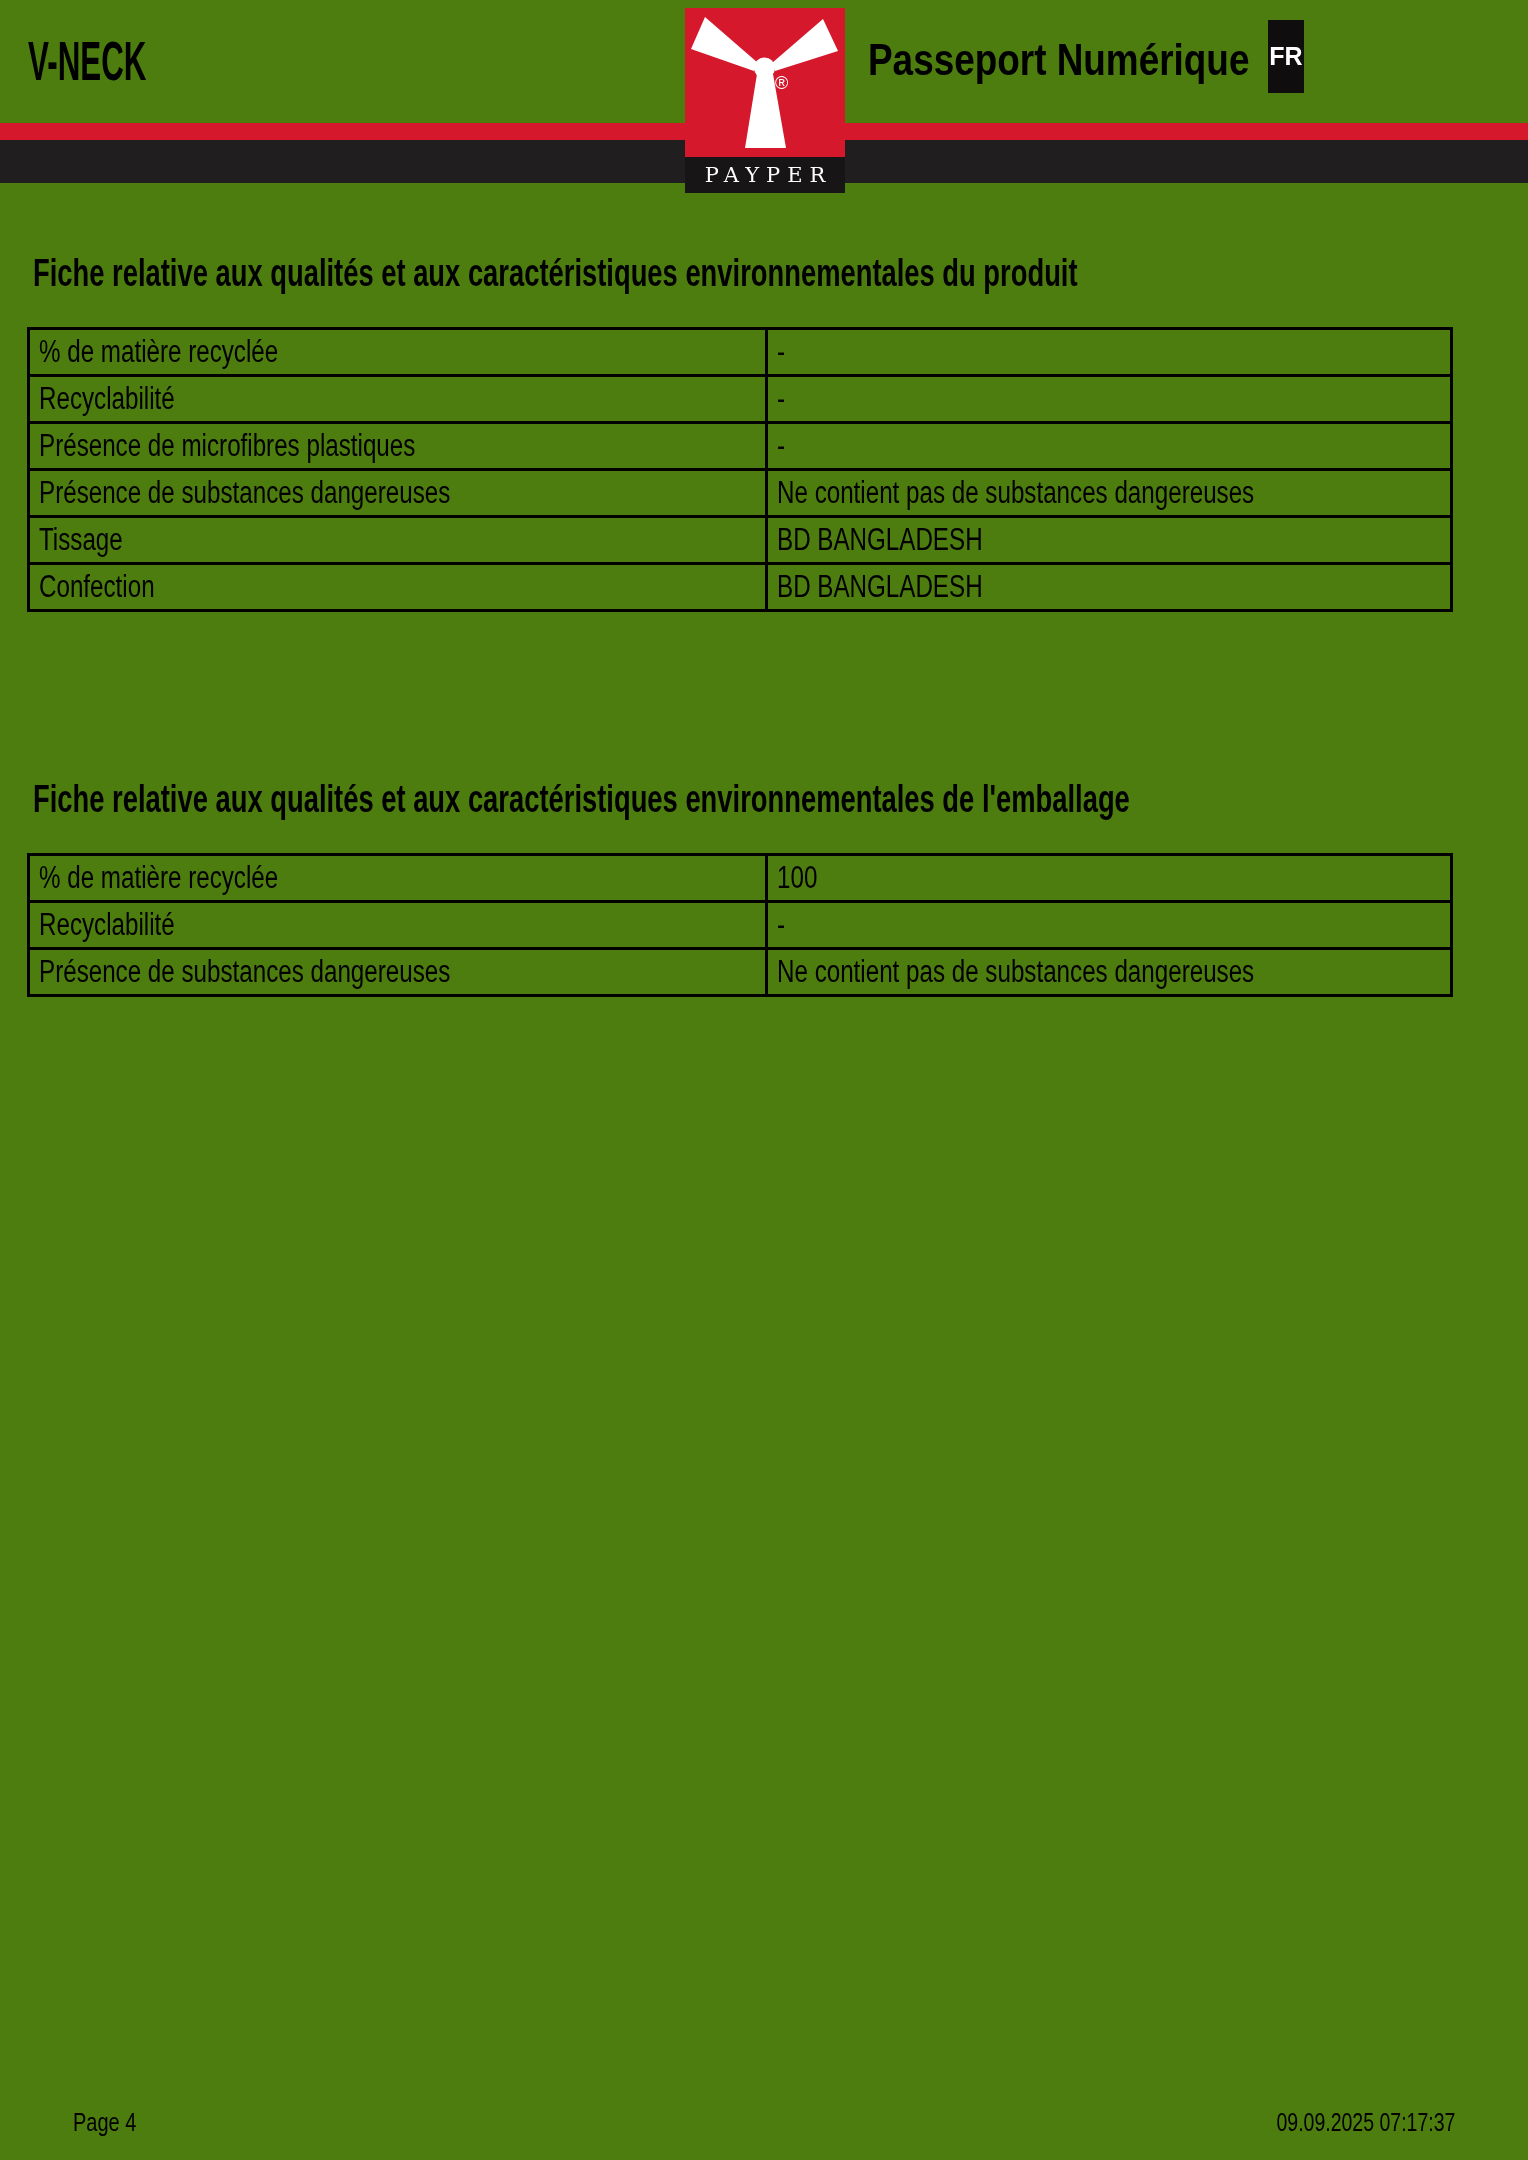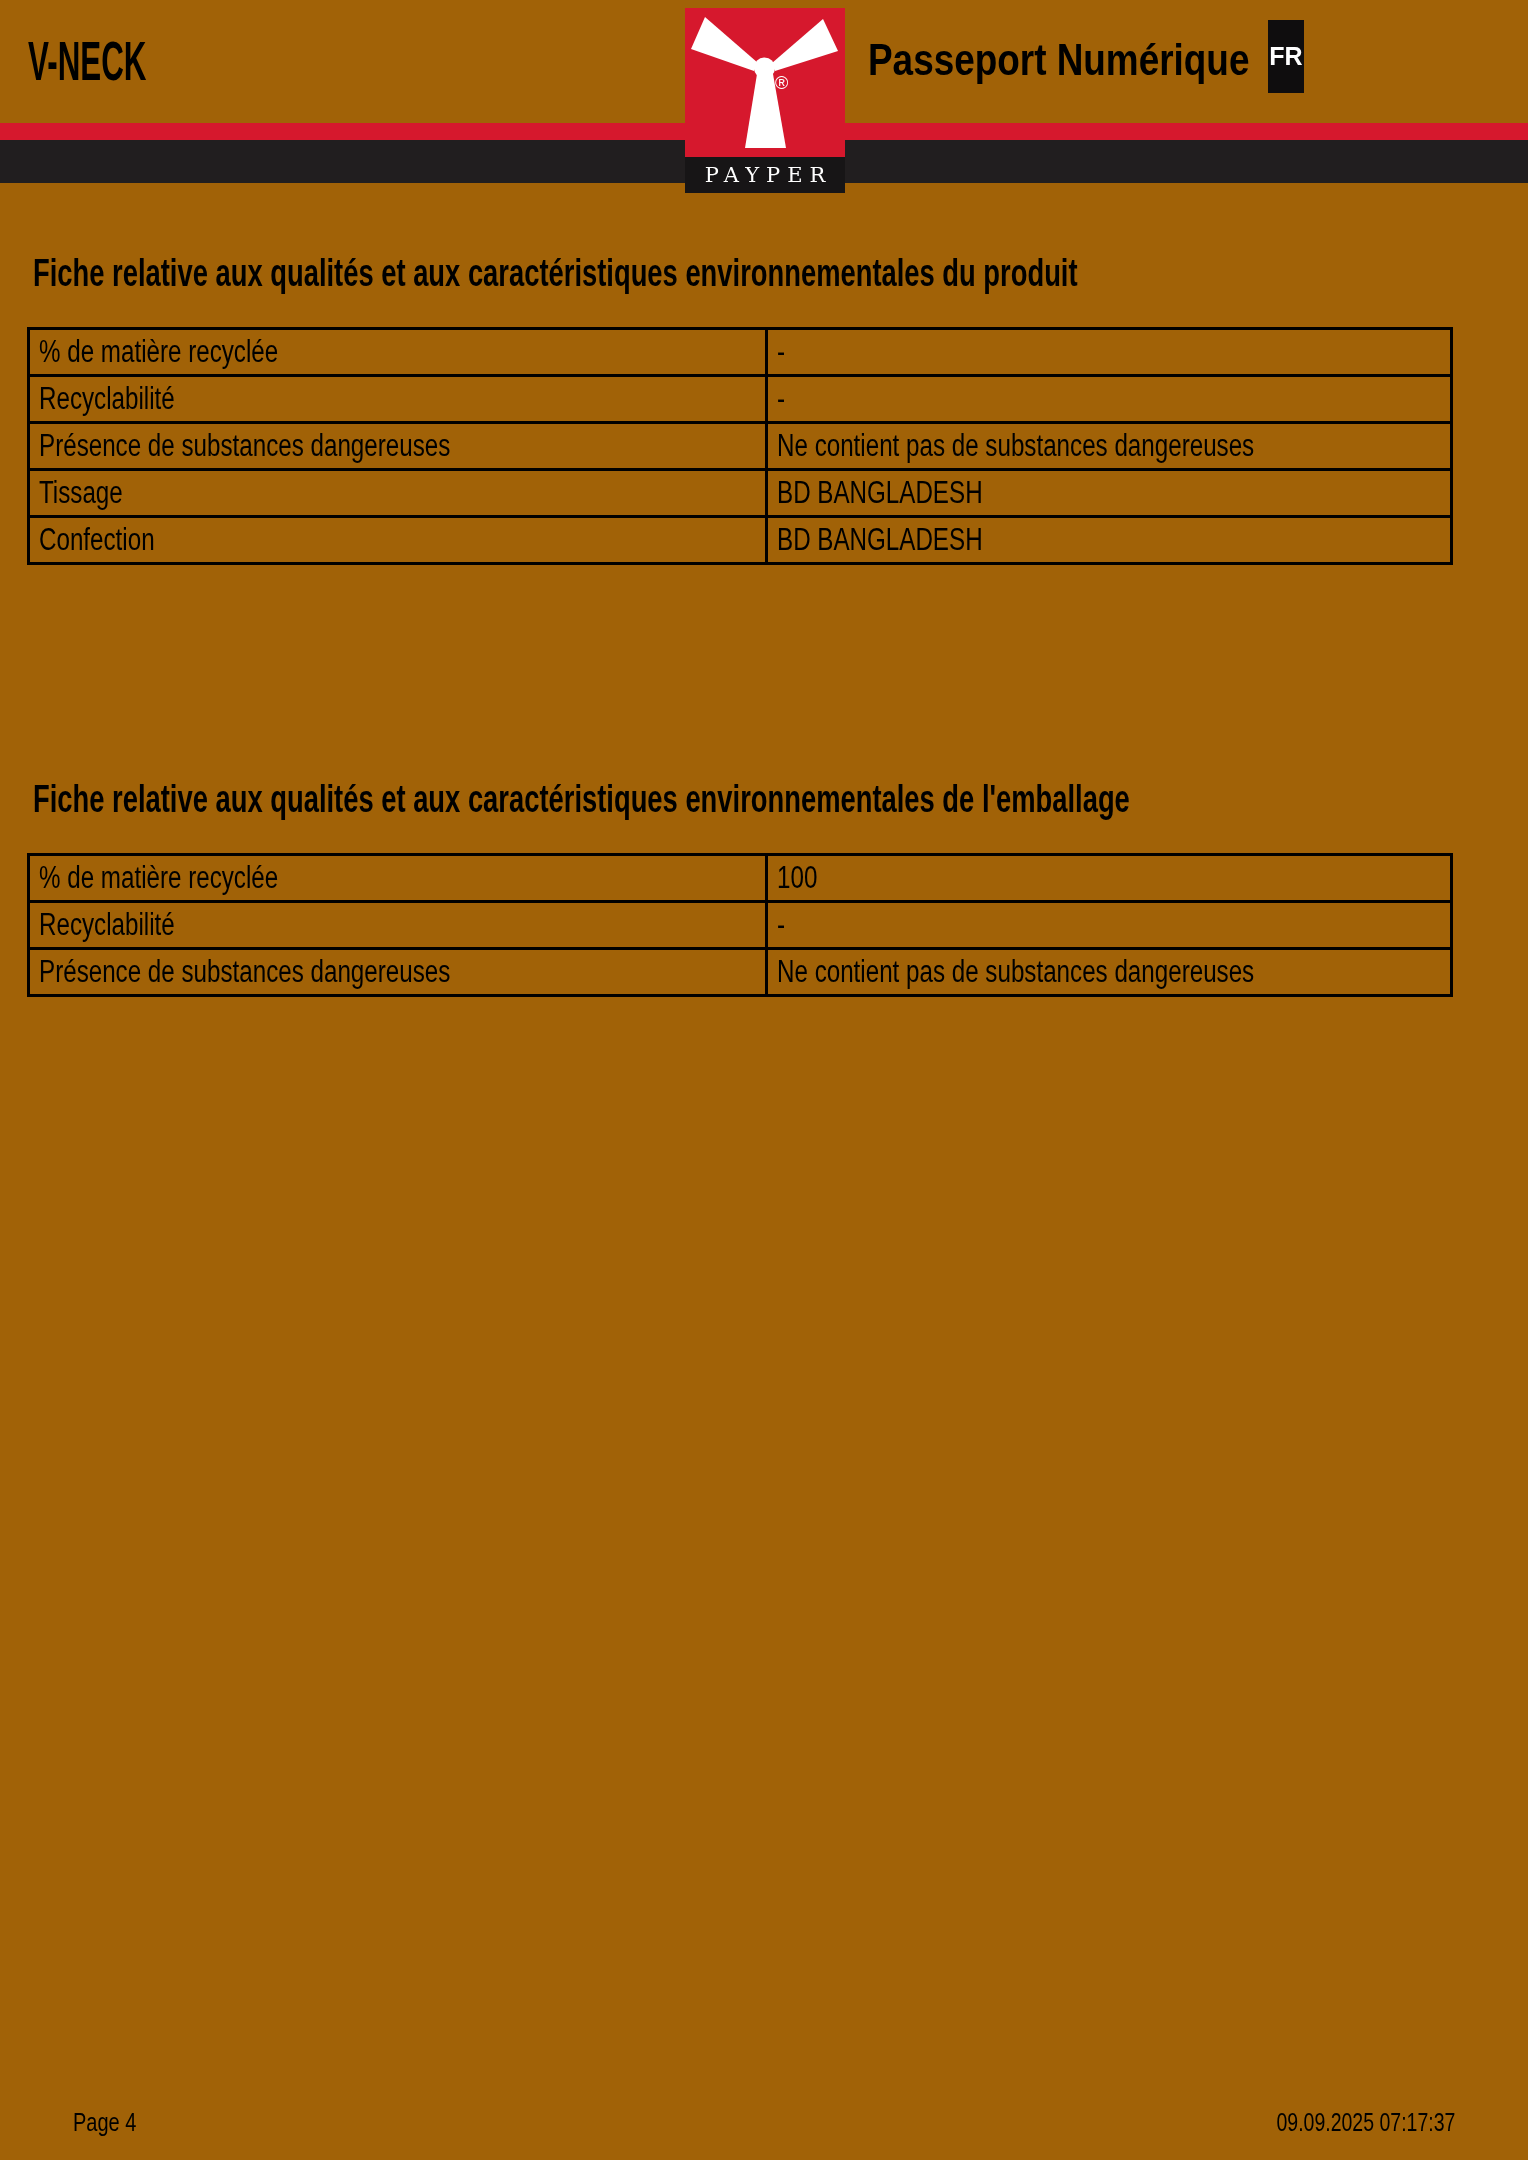--- a/index.html
+++ b/index.html
@@ -1,17 +1,17 @@
 <!DOCTYPE html>
 <html><head>
 <meta charset="utf-8">
 <style>
   html,body { margin:0; padding:0; background:#888; }
   .page {
-    position:relative; width:1528px; height:2160px; background:#a16207;
+    position:relative; width:1528px; height:2160px; background:#4d7c0f;
     margin:0 auto; overflow:hidden;
     font-family:"Liberation Sans","DejaVu Sans",sans-serif; color:#000;
   }
 
   
   .vneck {
     position:absolute; left:28px; top:28px; font-size:56px; font-weight:700;
     white-space:nowrap; transform:scaleX(0.56); transform-origin:left top;
   }
   .doc-title {
@@ -98,20 +98,24 @@
     <tbody>
         <tr>
       <td class="c1"><span class="ct">% de matière recyclée</span></td>
       <td><span class="ct">-</span></td>
     </tr>
     <tr>
       <td class="c1"><span class="ct">Recyclabilité</span></td>
       <td><span class="ct">-</span></td>
     </tr>
     <tr>
+      <td class="c1"><span class="ct">Présence de microfibres plastiques</span></td>
+      <td><span class="ct">-</span></td>
+    </tr>
+    <tr>
       <td class="c1"><span class="ct">Présence de substances dangereuses</span></td>
       <td><span class="ct">Ne contient pas de substances dangereuses</span></td>
     </tr>
     <tr>
       <td class="c1"><span class="ct">Tissage</span></td>
       <td><span class="ct">BD BANGLADESH</span></td>
     </tr>
     <tr>
       <td class="c1"><span class="ct">Confection</span></td>
       <td><span class="ct">BD BANGLADESH</span></td>

